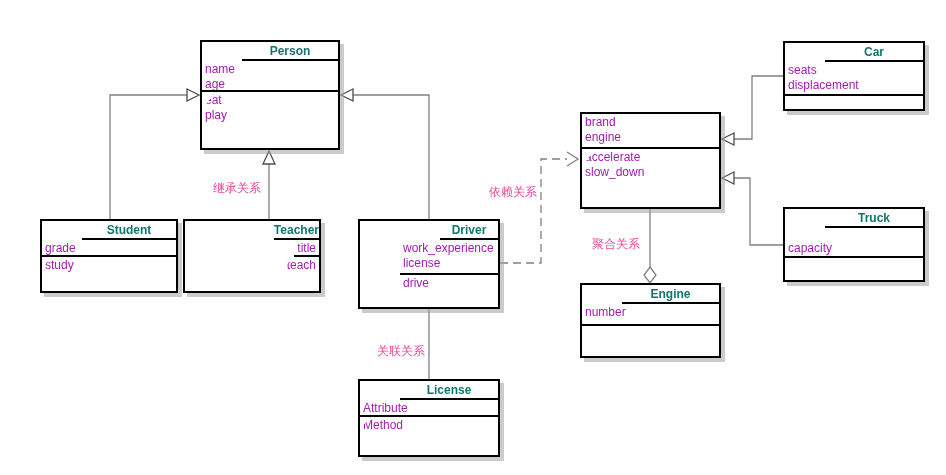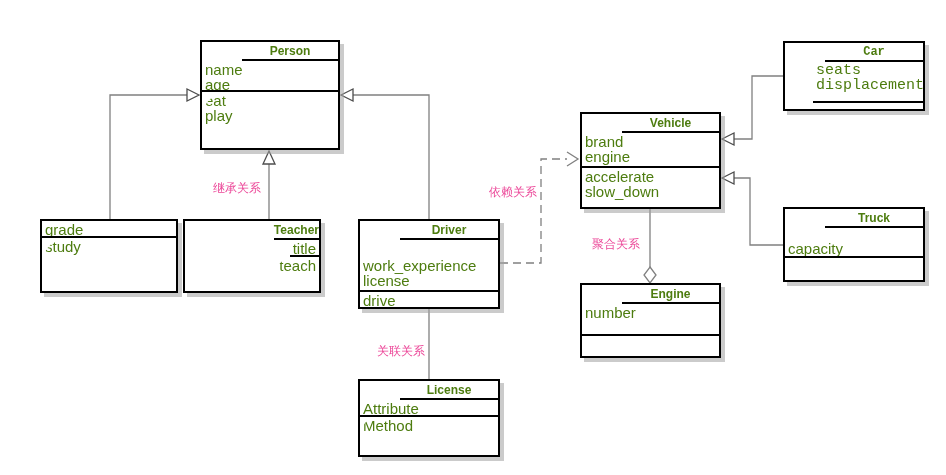--- a/index.html
+++ b/index.html
@@ -8,45 +8,45 @@
     font-family:"Liberation Sans","DejaVu Sans",sans-serif;overflow:hidden;
   }
   #edges{position:absolute;left:0;top:0;width:946px;height:475px;}
   .uml{
     position:absolute;background:#ffffff;border:2px solid #000000;
     box-sizing:border-box;display:flex;flex-direction:column;
     box-shadow:4px 4px 0 rgba(160,160,160,0.55);
   }
   .uml-title{
     flex:0 0 auto;height:16px;line-height:16px;padding-top:1px;
-    text-align:center;font-weight:bold;font-size:12px;color:#4d7c0f;
+    text-align:center;font-weight:bold;font-size:12px;color:#0f766e;
     border-bottom:2px solid #000;
     margin-left:40px;
   }
-  .compart{font-size:15px;line-height:15px;color:#4d7c0f;padding:1px 3px;box-sizing:border-box;overflow:hidden;}
+  .compart{font-size:12px;line-height:15px;color:#a21caf;padding:1px 3px;box-sizing:border-box;overflow:hidden;}
   .attrs{flex:0 0 auto;border-bottom:2px solid #000;}
   .methods{flex:1 1 auto;border-radius:26px;}
 
   
   #cls-person {left:200px;top:40px; width:140px;height:110px;}
   #cls-person  .attrs{height:31px;}
   #cls-student {left:40px; top:219px;width:138px;height:74px;}
   #cls-student .attrs{height:17px;}
   #cls-teacher {left:183px;top:219px;width:138px;height:74px;align-items:flex-end;}
   #cls-teacher .attrs{height:17px;}
-  #cls-driver  {left:358px;top:219px;width:142px;height:90px;}
-  #cls-driver  .attrs{height:35px;margin-top:17px;}
+  #cls-driver  {left:358px;top:219px;width:142px;height:90px;padding-left:40px;}
+  #cls-driver  .attrs{height:35px;}
   #cls-license {left:358px;top:379px;width:142px;height:78px;}
   #cls-license .attrs{height:17px;}
   #cls-vehicle {left:580px;top:112px;width:141px;height:97px;}
   #cls-vehicle .attrs{height:35px;}
   #cls-engine  {left:580px;top:283px;width:141px;height:75px;}
-  #cls-engine  .attrs{height:32px;}
-  #cls-car     {left:783px;top:41px; width:142px;height:70px;font-family:Liberation Mono, monospace;}
-  #cls-car     .attrs{height:41px;margin-left:28px;}
+  #cls-engine  .attrs{height:22px;}
+  #cls-car     {left:783px;top:41px; width:142px;height:70px;}
+  #cls-car     .attrs{height:34px;}
   #cls-truck   {left:783px;top:207px;width:142px;height:75px;gap:12px;}
   #cls-truck   .attrs{height:18px;}
 
   .edge-label{
     position:absolute;transform:translate(-50%,-50%);
     font-size:12px;color:#ec4899;background:#ffffff;padding:0 1px;white-space:nowrap;
   }
   #lbl-inheritance{left:237px;top:188px;}
   #lbl-dependency {left:513px;top:192px;}
   #lbl-association{left:401px;top:351px;font-family:Liberation Mono, monospace;}
@@ -103,20 +103,21 @@
     <div>name</div>
     <div>age</div>
   </div>
   <div class="compart methods">
     <div>eat</div>
     <div>play</div>
   </div>
 </div>
 
 <div class="uml" id="cls-student">
+  <div class="uml-title">Student</div>
   <div class="compart attrs">
     <div>grade</div>
   </div>
   <div class="compart methods">
     <div>study</div>
   </div>
 </div>
 
 <div class="uml" id="cls-teacher">
   <div class="uml-title">Teacher</div>
@@ -143,21 +144,20 @@
   <div class="uml-title">License</div>
   <div class="compart attrs">
     <div>Attribute</div>
   </div>
   <div class="compart methods">
     <div>Method</div>
   </div>
 </div>
 
 <div class="uml" id="cls-vehicle">
-  <div class="uml-title">Vehicle</div>
   <div class="compart attrs">
     <div>brand</div>
     <div>engine</div>
   </div>
   <div class="compart methods">
     <div>accelerate</div>
     <div>slow_down</div>
   </div>
 </div>
 

